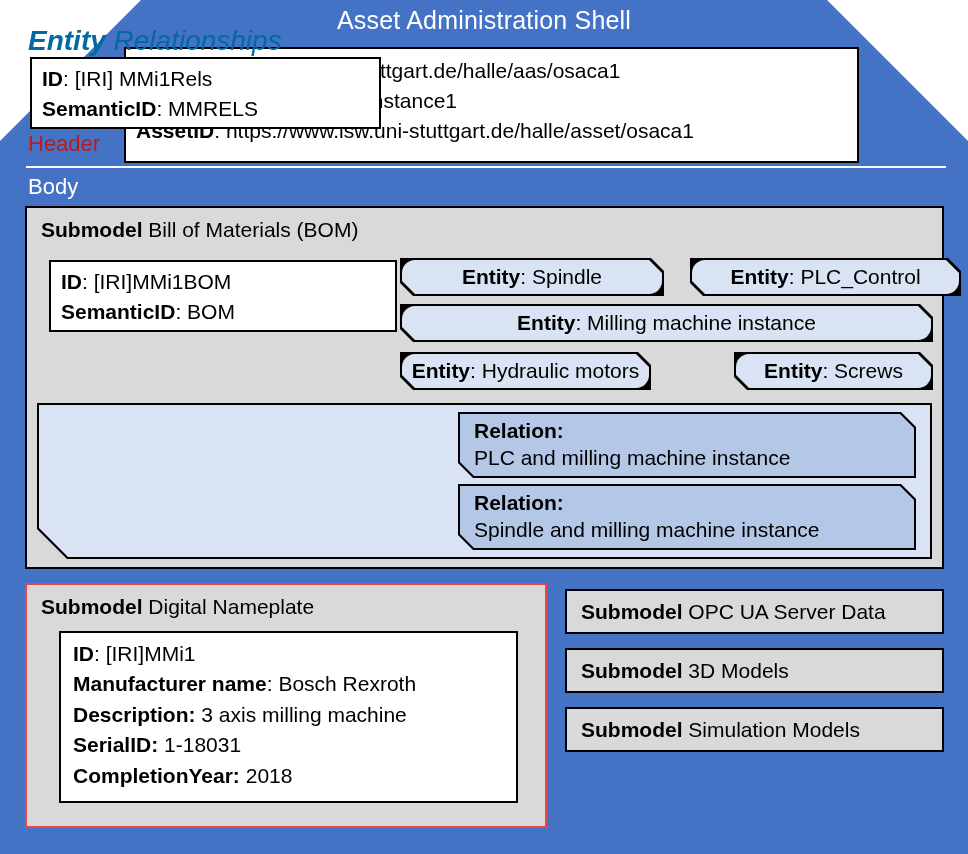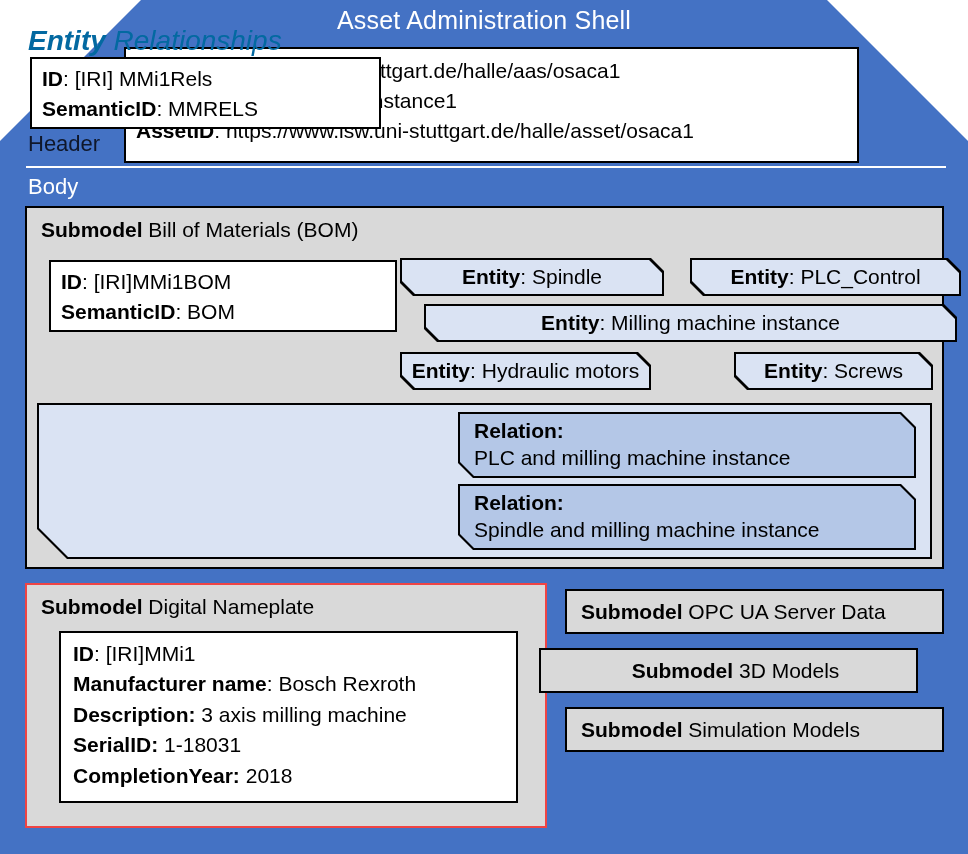--- a/index.html
+++ b/index.html
@@ -37,21 +37,21 @@
     padding:7px 10px 0 10px;
   }
   .hdr-line{
     font-size:21px;color:#000;line-height:1.43;white-space:nowrap;
   }
   .hdr-line b{font-weight:bold;}
 
   
   #label-header{
     position:absolute;left:28px;top:131px;
-    color:#0f172a;font-size:22px;
+    color:#b91c1c;font-size:22px;
   }
   #label-body{
     position:absolute;left:28px;top:174px;
     color:#ffffff;font-size:22px;
   }
   #hb-divider{
     position:absolute;left:26px;top:166px;width:920px;height:2px;
     background:#ffffff;
   }
 
@@ -84,26 +84,26 @@
     box-sizing:border-box;
     display:flex;align-items:center;justify-content:center;
     font-size:21px;color:#000;
     clip-path:polygon(0 0, calc(100% - 13px) 0, 100% 13px, 100% 100%, 13px 100%, 0 calc(100% - 13px));
   }
   .chip-wrap{
     position:absolute;
     background:#000000;
     clip-path:polygon(0 0, calc(100% - 13px) 0, 100% 13px, 100% 100%, 13px 100%, 0 calc(100% - 13px));
   }
-  .chip-wrap > .chip{left:2px;top:2px;right:2px;bottom:2px;width:auto;height:auto;}
+  .chip-wrap > .chip{left:2px;top:2px;right:2px;bottom:2px;width:auto;height:auto;border-radius:13px;}
   .chip b{font-weight:bold;}
 
   #chip-spindle   {left:400px;top:258px;width:264px;height:38px;}
   #chip-plc       {left:690px;top:258px;width:243px;height:38px;padding-left:28px;}
-  #chip-milling   {left:400px;top:304px;width:533px;height:38px;margin-left:24px;}
+  #chip-milling   {left:400px;top:304px;width:533px;height:38px;}
   #chip-hydraulic {left:400px;top:352px;width:251px;height:38px;}
   #chip-screws    {left:734px;top:352px;width:199px;height:38px;}
 
   
   #rel-container-wrap{
     position:absolute;left:37px;top:403px;width:895px;height:156px;
     background:#000000;
     clip-path:polygon(0 0, 100% 0, 100% 100%, 30px 100%, 0 calc(100% - 30px));
   }
   #rel-container{
@@ -151,21 +151,21 @@
   
   .sm-bar{
     position:absolute;background:#D9D9D9;border:2px solid #000000;
     box-sizing:border-box;
     display:flex;align-items:center;
     padding-left:14px;
     font-size:21px;color:#000;
   }
   .sm-bar b{font-weight:bold;}
   #sm-opcua {left:565px;top:589px;width:379px;height:45px;}
-  #sm-3d    {left:539px;top:648px;width:379px;height:45px;justify-content:center;}
+  #sm-3d    {left:565px;top:648px;width:379px;height:45px;}
   #sm-sim   {left:565px;top:707px;width:379px;height:45px;}
 </style>
 </head>
 <body>
 
 <div id="aas-root">
 
   <div id="shell-bg"></div>
 
   <div id="shell-title">Asset Administration Shell</div>

